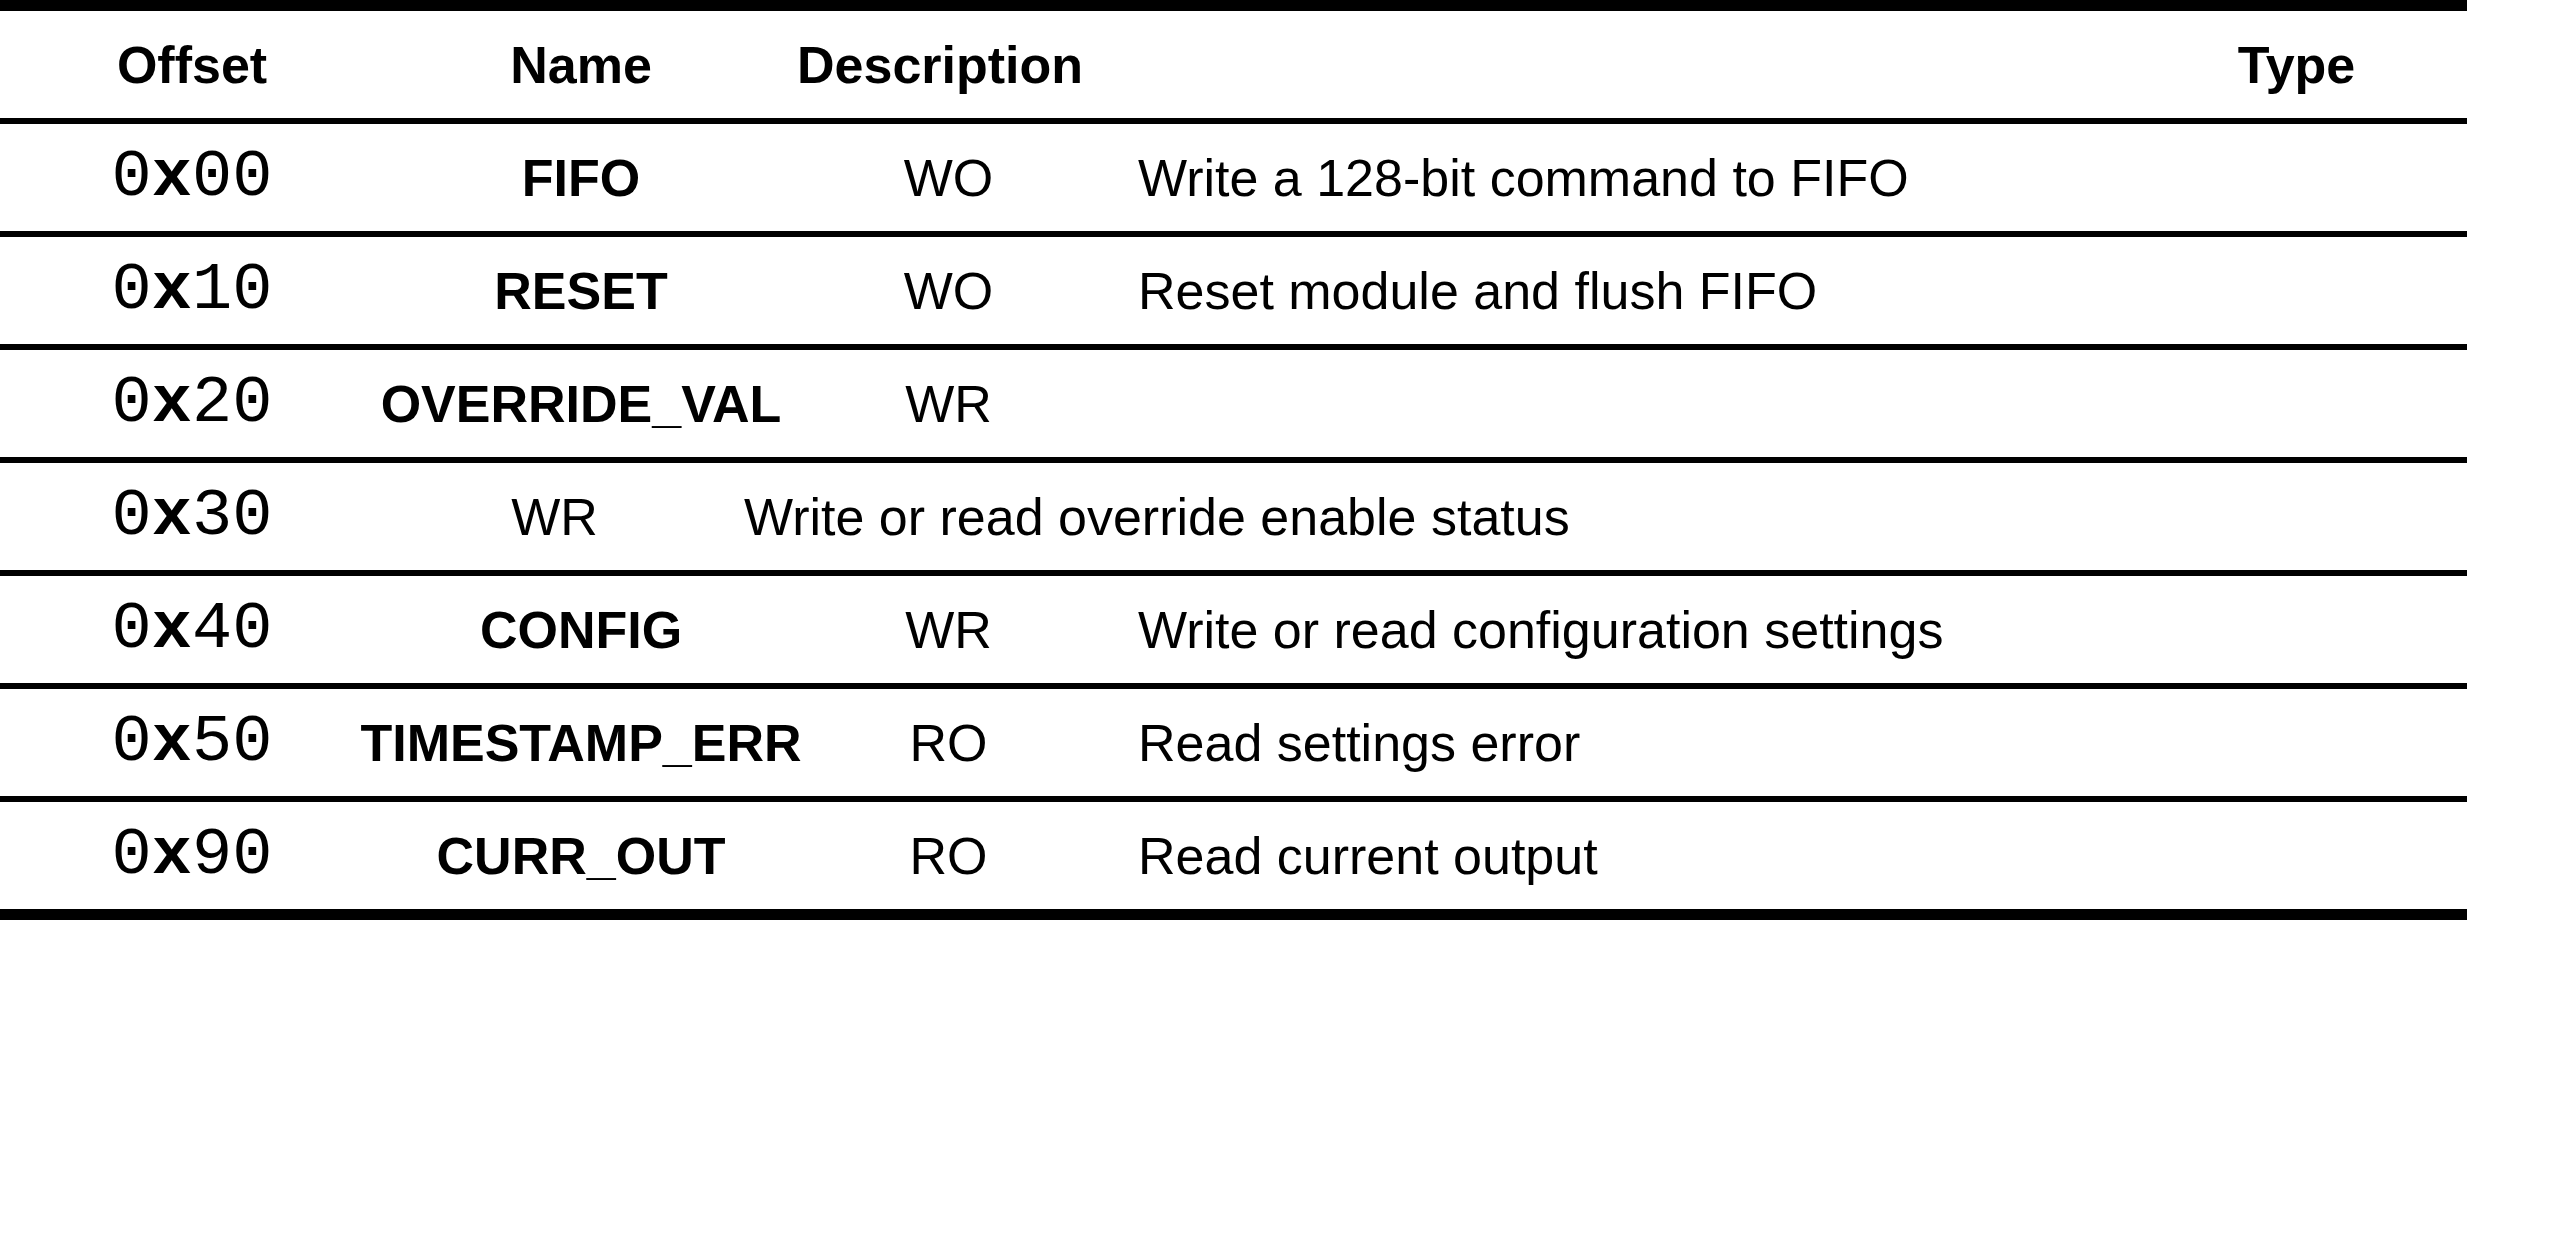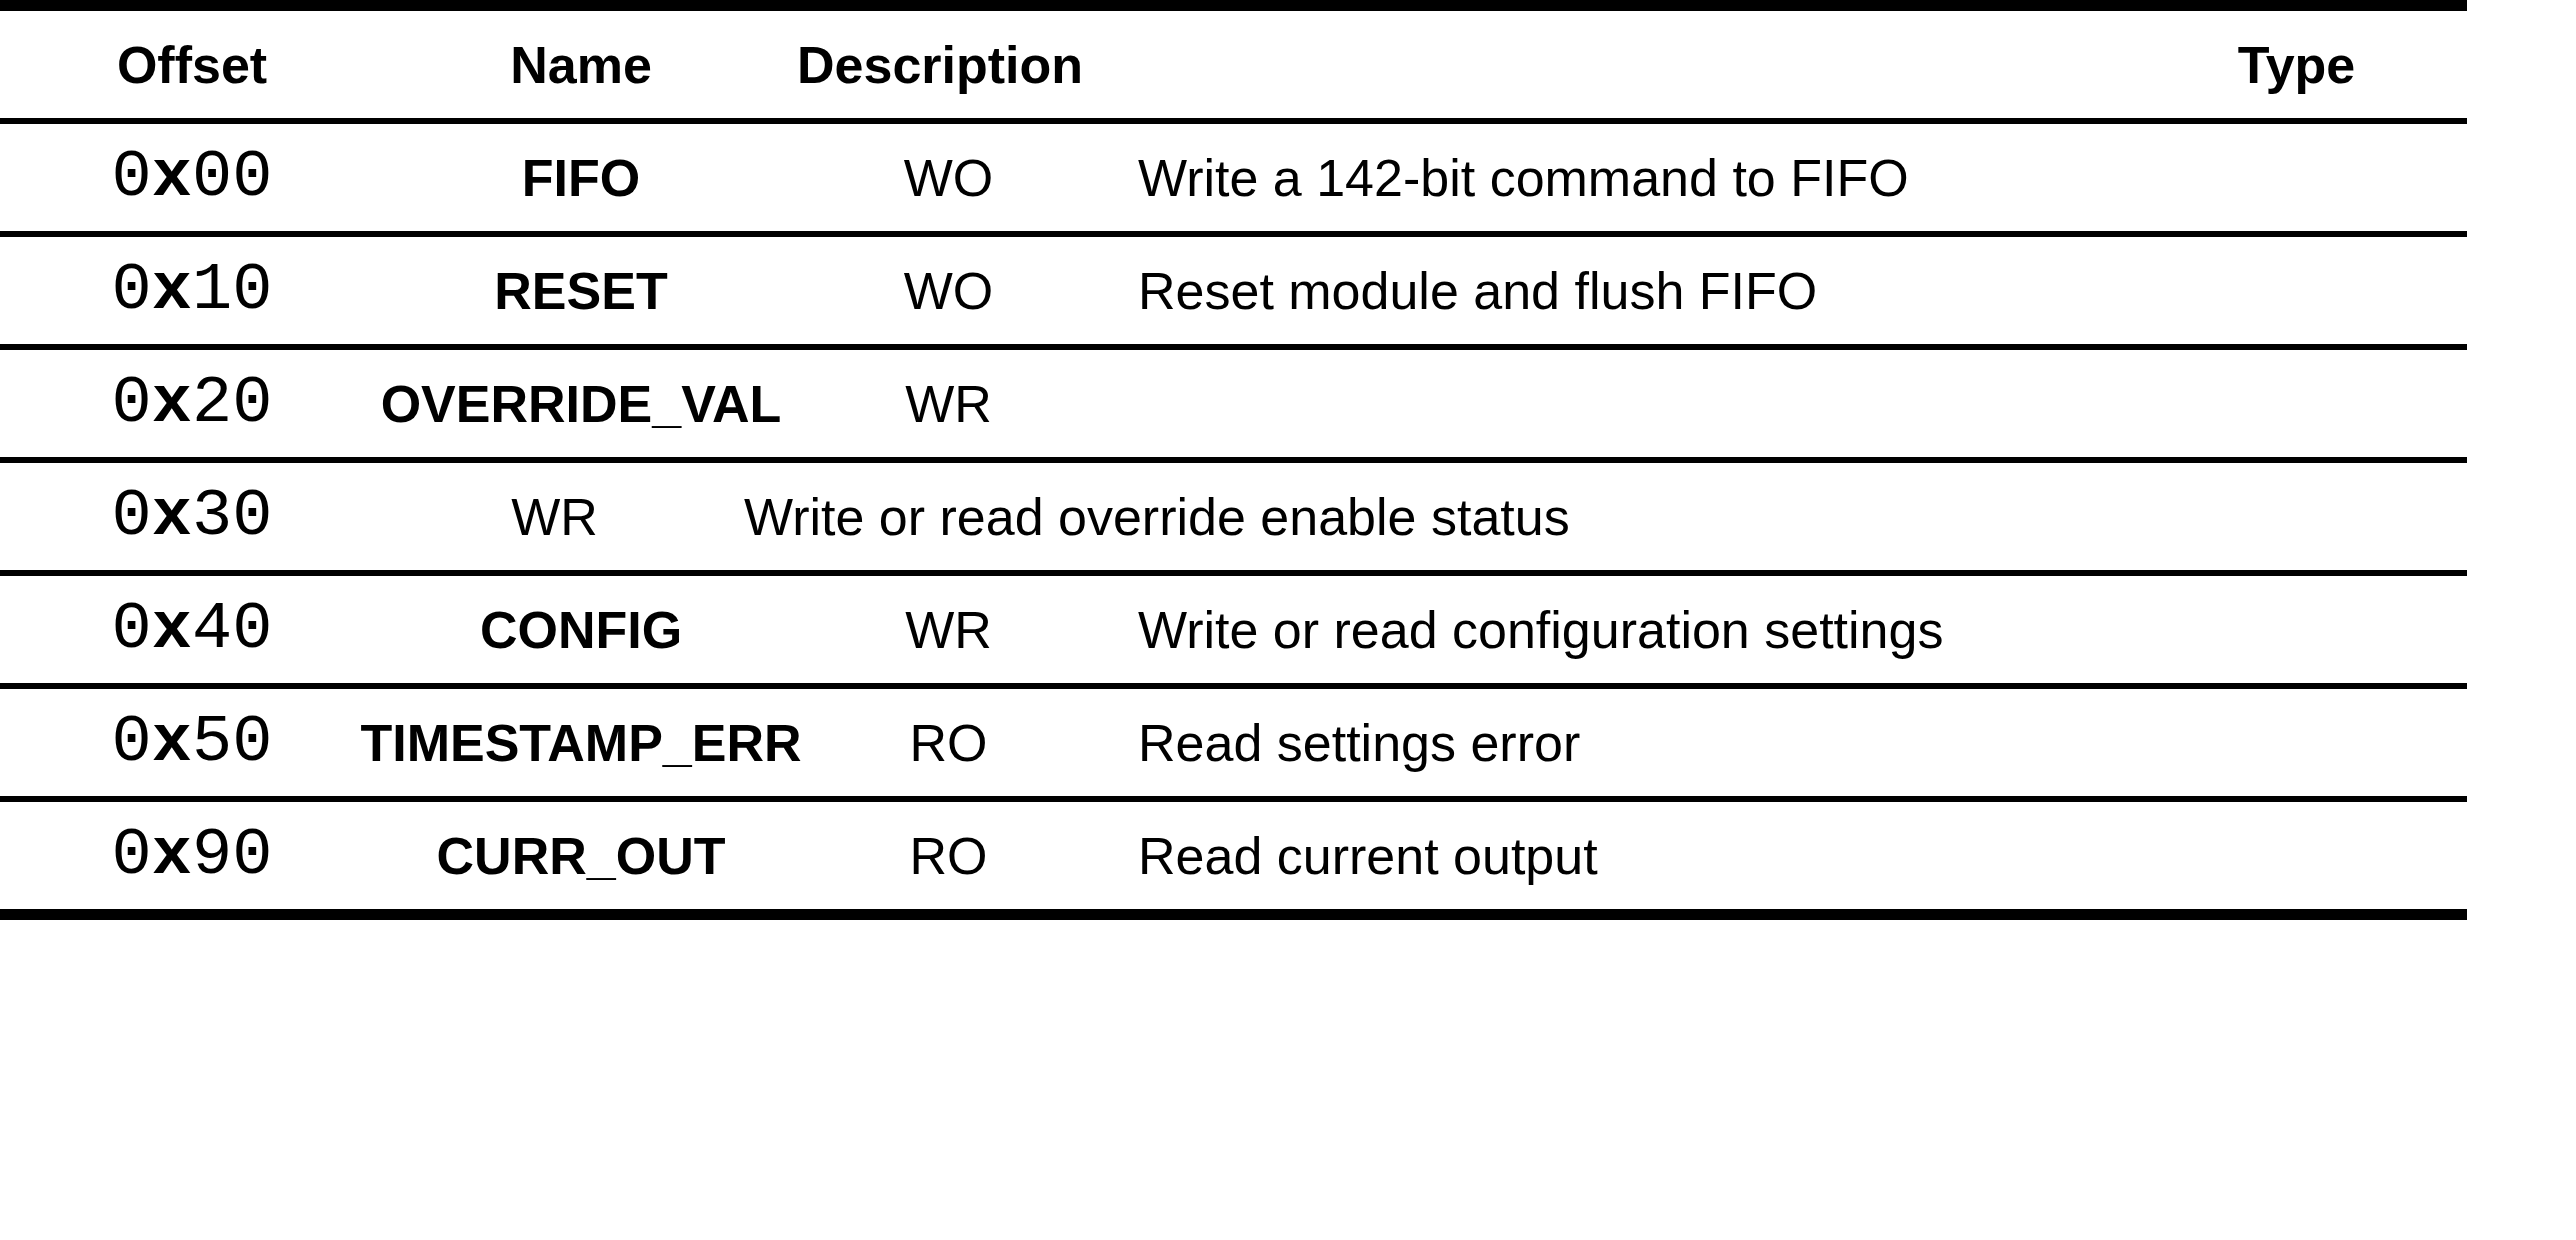--- a/index.html
+++ b/index.html
@@ -66,21 +66,21 @@
     <div class="cell c-offset">Offset</div>
     <div class="cell c-name">Name</div>
     <div class="cell c-desc">Description</div>
     <div class="cell c-type">Type</div>
   </div>
 
   <div class="row">
     <div class="cell c-offset mono">0<b>x</b>00</div>
     <div class="cell c-name">FIFO</div>
     <div class="cell c-type">WO</div>
-    <div class="cell c-desc">Write a 142-bit command to FIFO</div>
+    <div class="cell c-desc">Write a 128-bit command to FIFO</div>
   </div>
 
   <div class="row">
     <div class="cell c-offset mono">0<b>x</b>10</div>
     <div class="cell c-name">RESET</div>
     <div class="cell c-type">WO</div>
     <div class="cell c-desc">Reset module and flush FIFO</div>
   </div>
 
   <div class="row">

